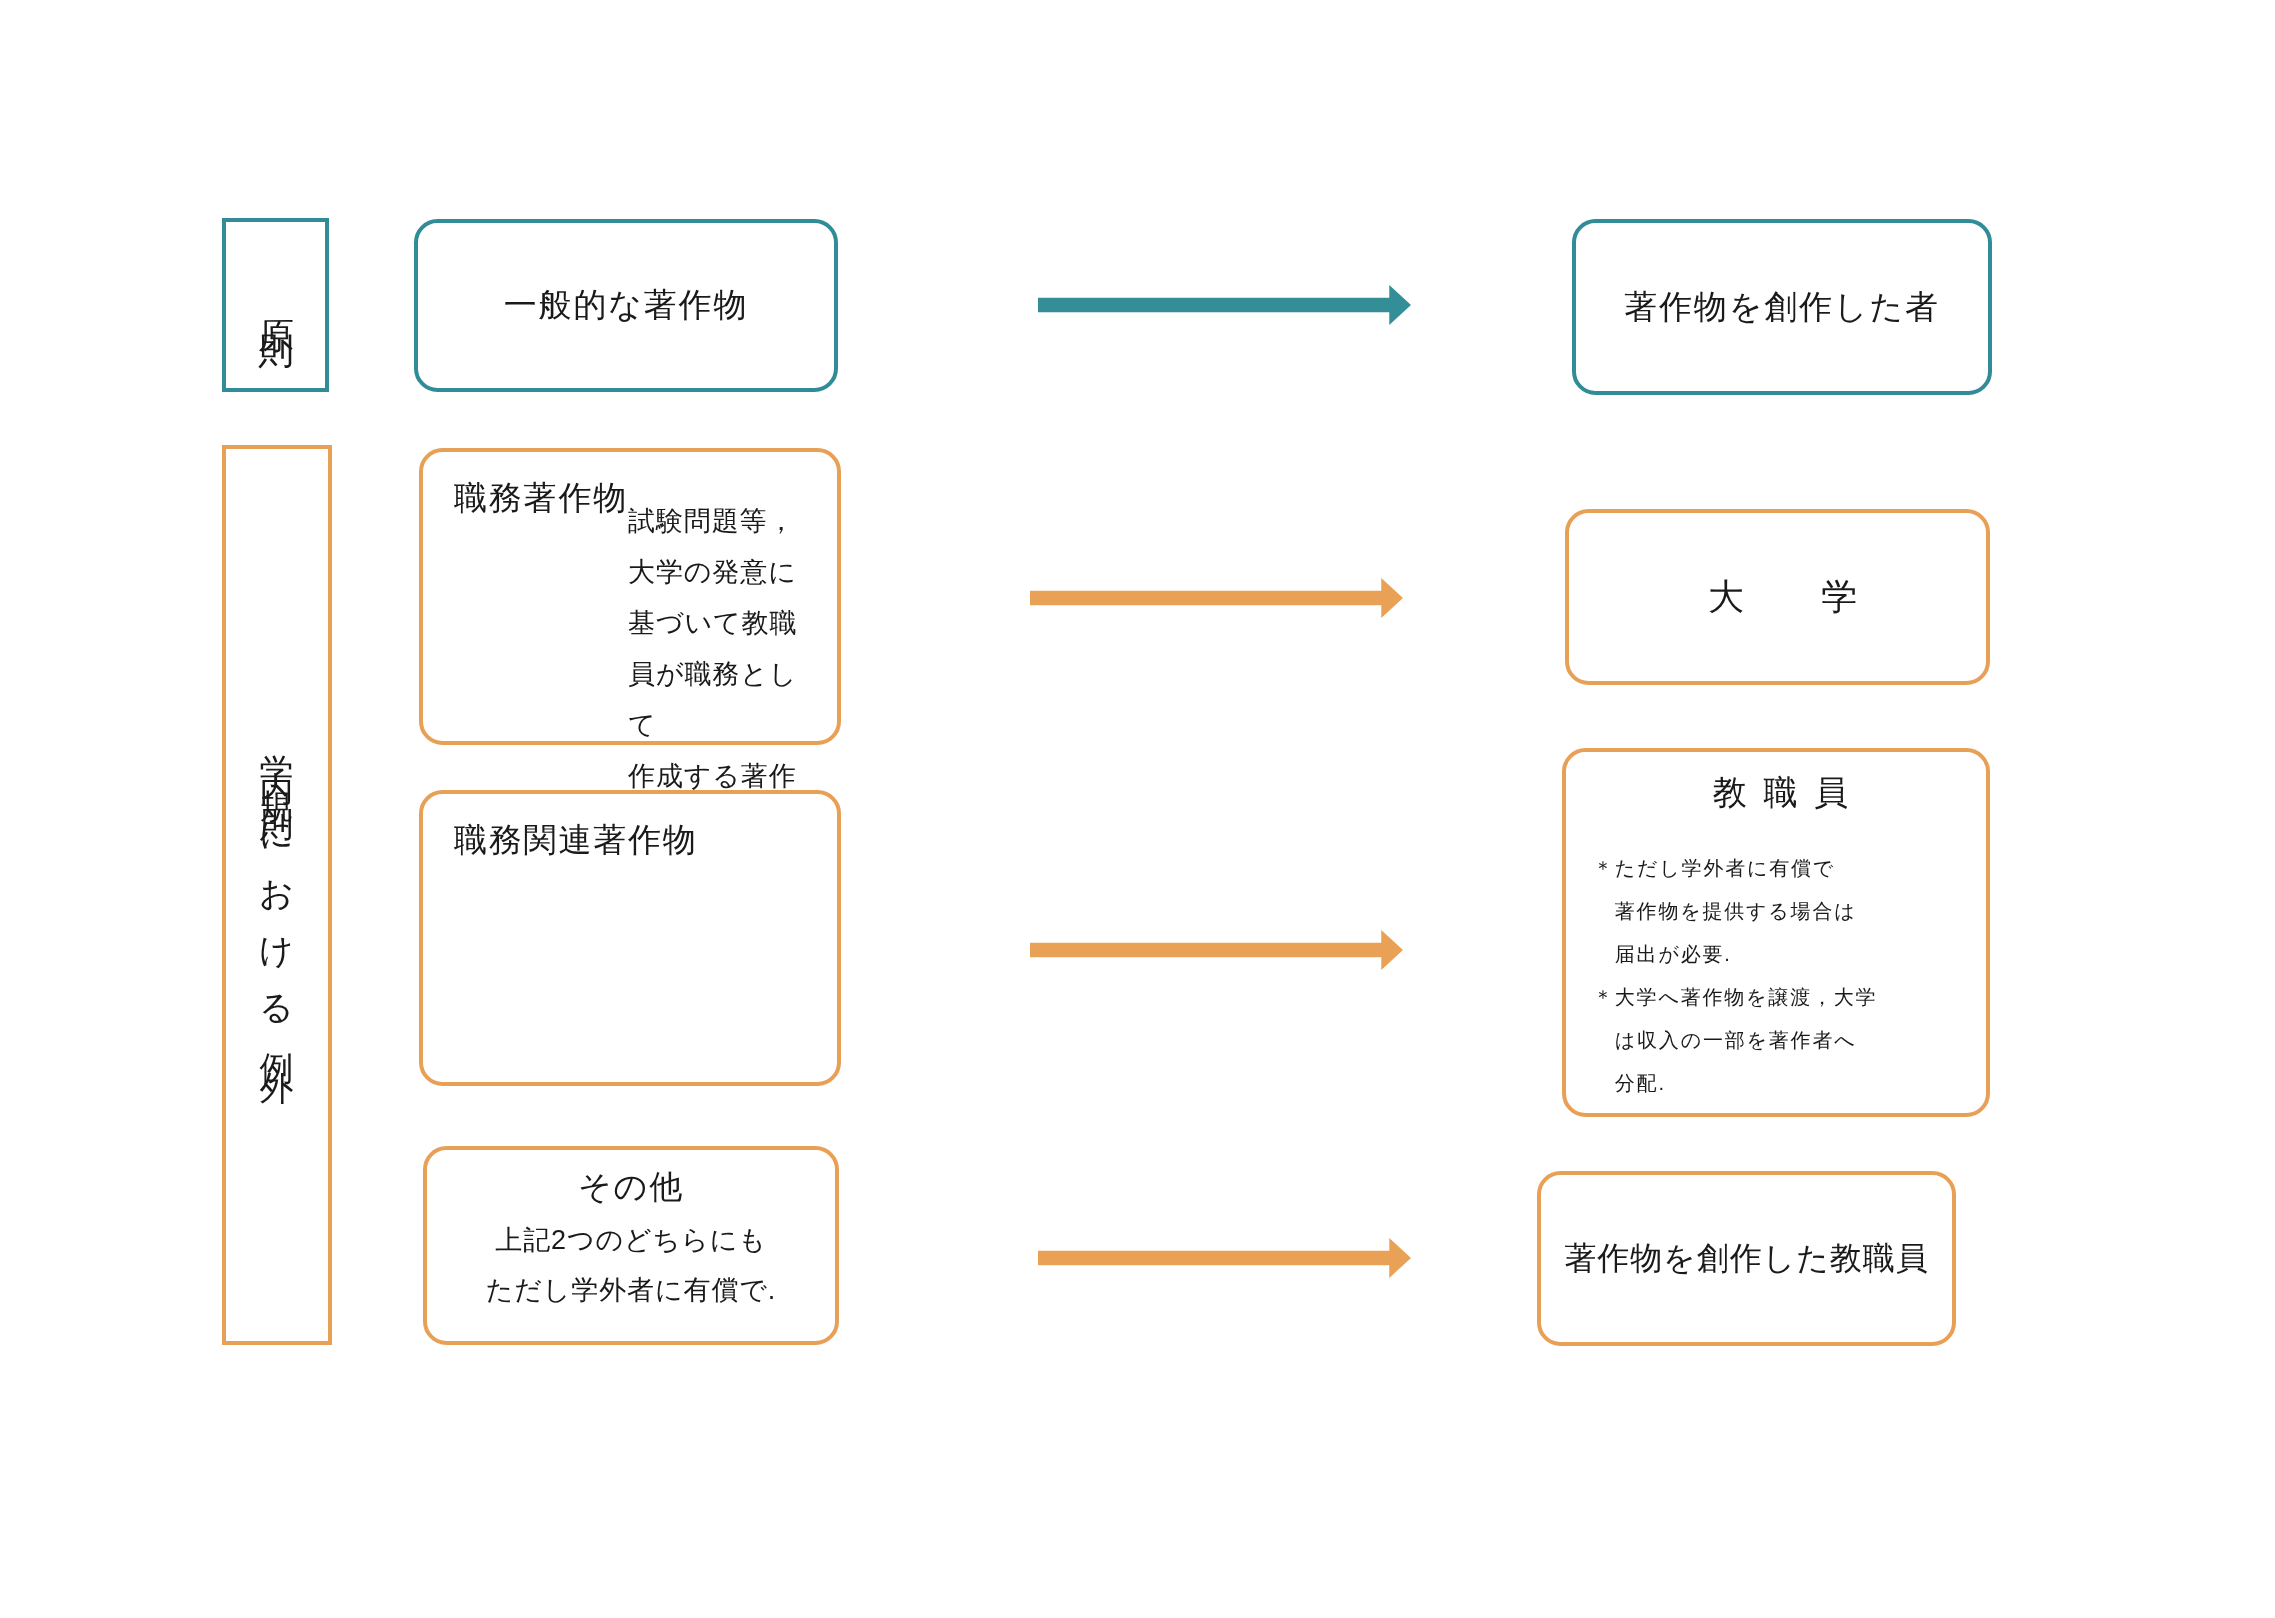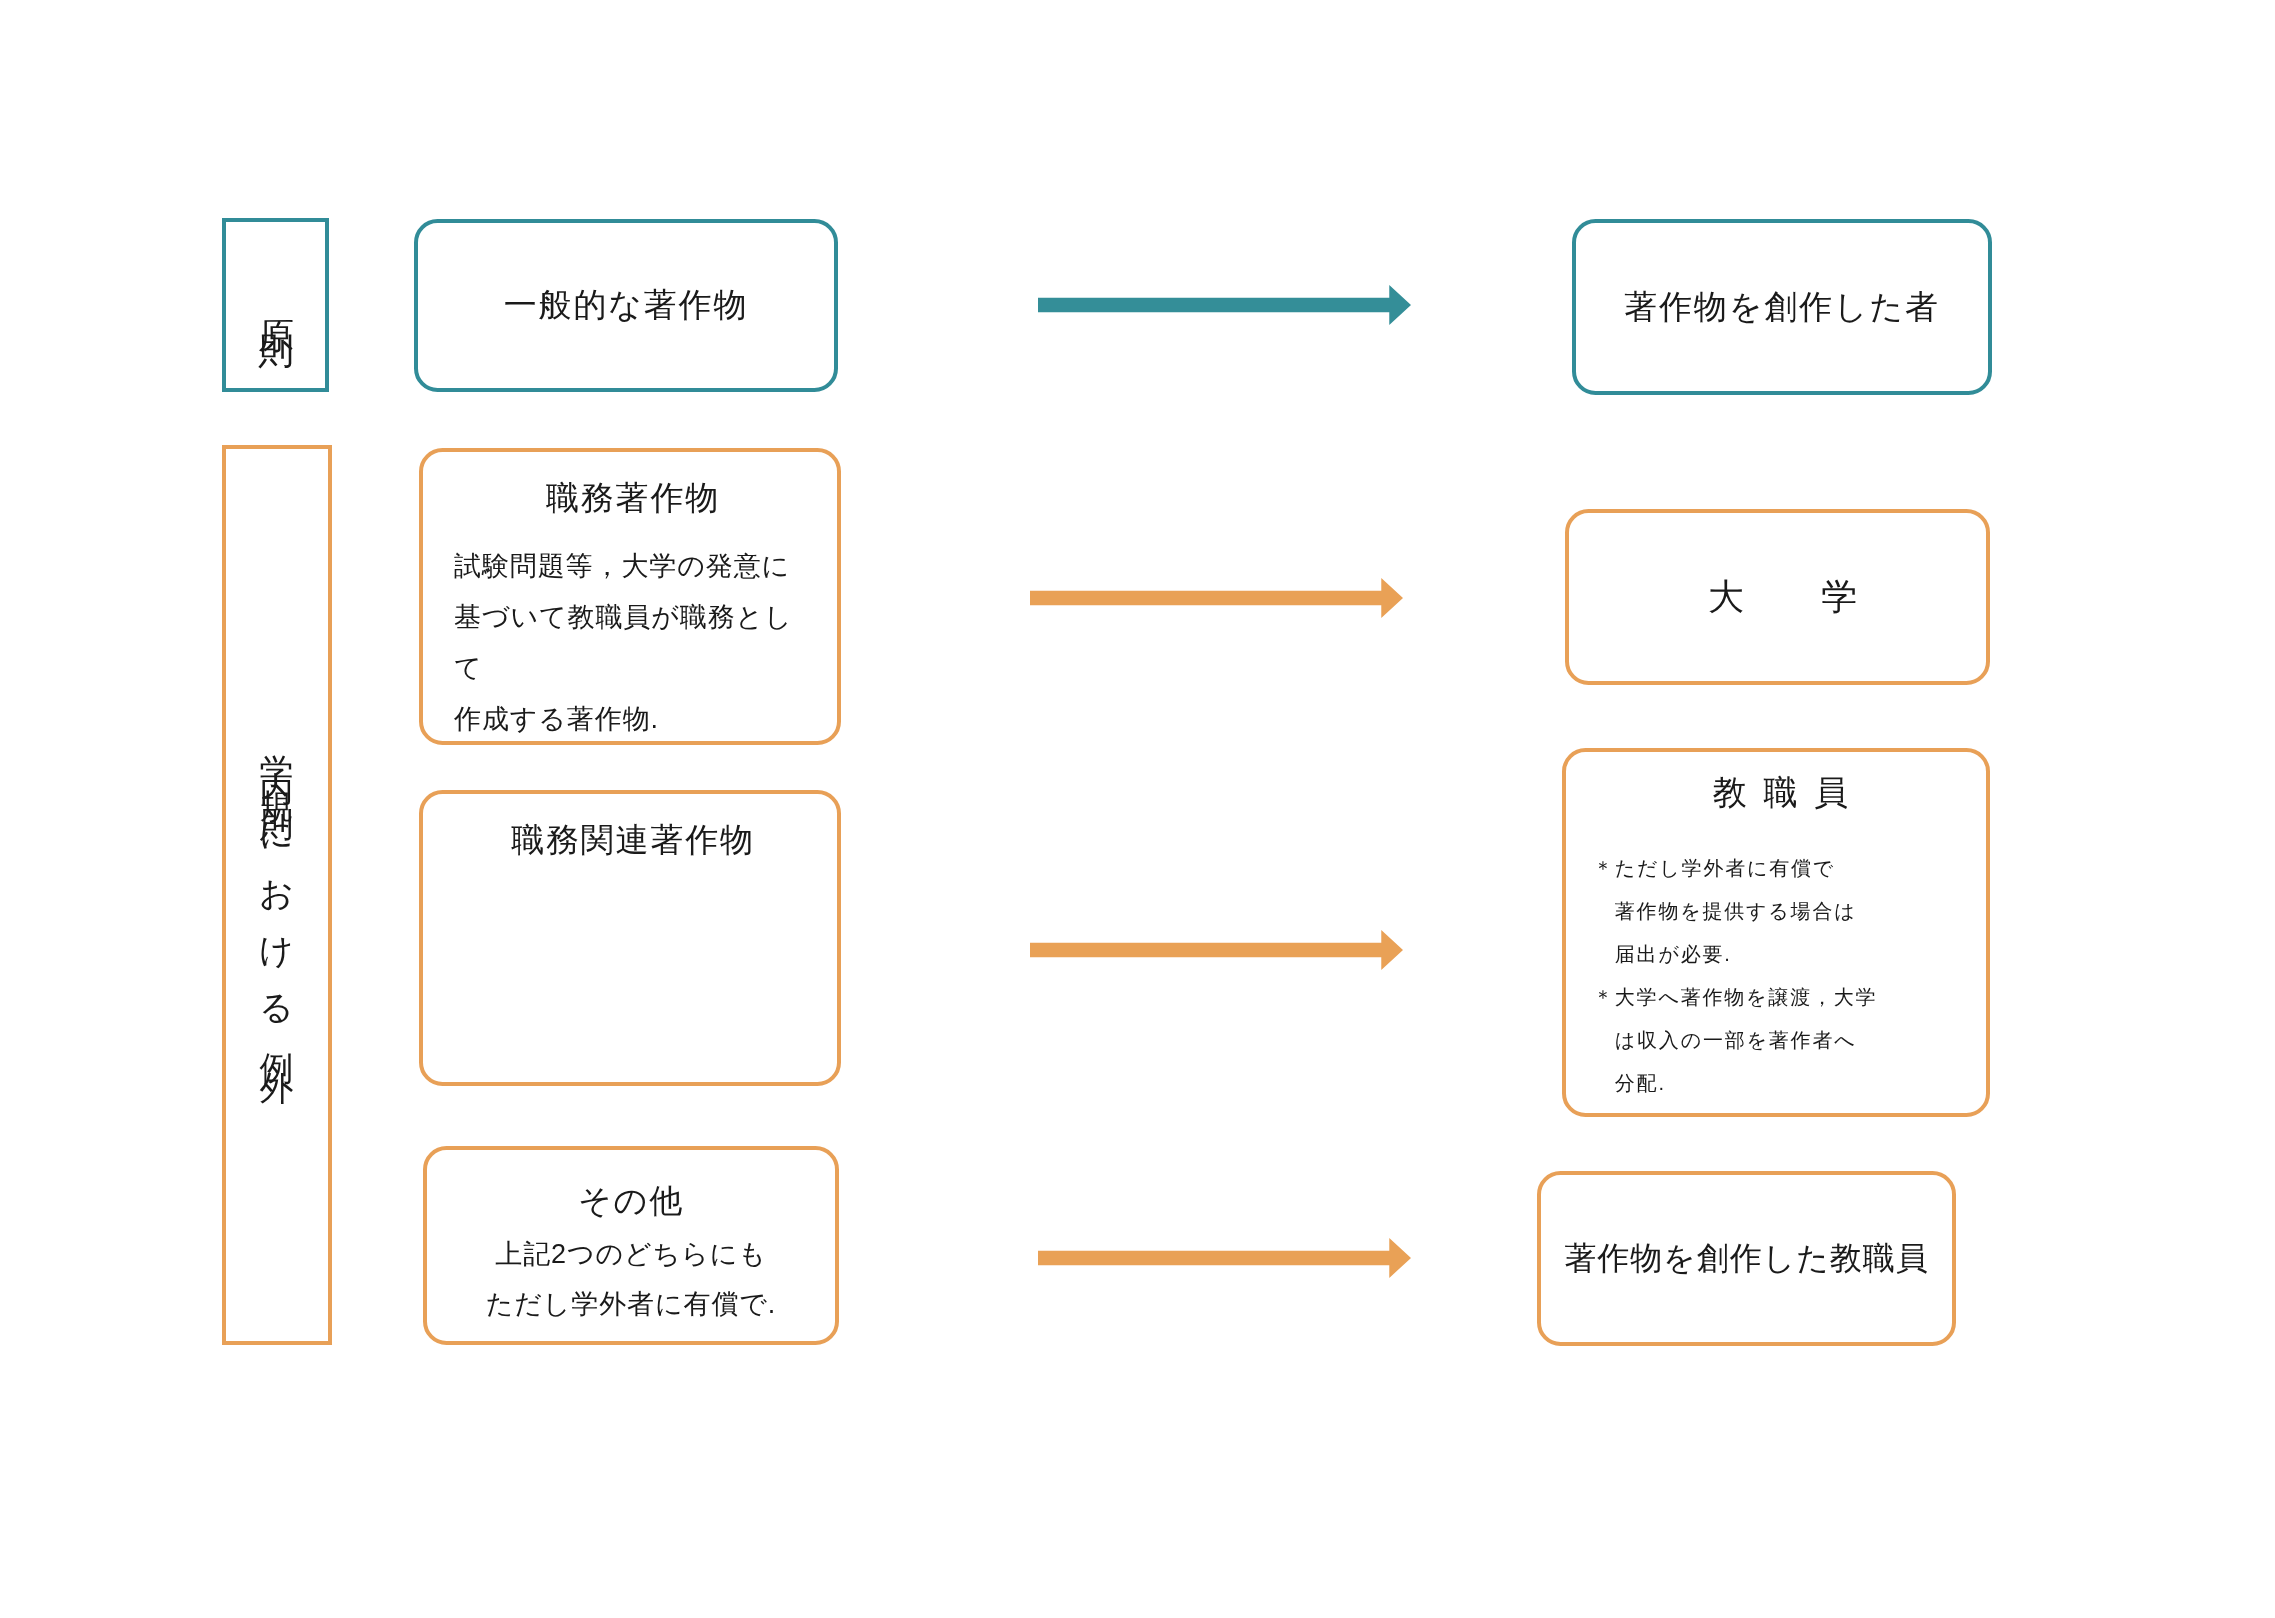--- a/index.html
+++ b/index.html
@@ -33,38 +33,38 @@
   .vtext{
     writing-mode:vertical-rl;
     text-orientation:upright;
   }
   .row-label-text{font-size:36px;letter-spacing:14.5px;}
   .col-label-text{font-size:34px;letter-spacing:18px;}
   .plain-title{font-size:33px;letter-spacing:1.8px;text-align:center;}
   .big-title{font-size:36px;letter-spacing:1.8px;text-align:center;}
   .mid-title{font-size:32px;letter-spacing:0.9px;text-align:center;}
   .src-box{
-    flex-direction:column;
+    flex-direction:row;
     align-items:stretch;
     justify-content:flex-start;
     padding:23.5px 25px 0 31px;
   }
   .src-title{font-size:33px;letter-spacing:1.8px;text-align:center;flex:0 0 auto;}
   .src-body{
     margin-top:20px;
     font-size:27px;
     line-height:51px;
     letter-spacing:0.9px;
     white-space:pre-line;
   }
   .center-col{
     flex-direction:column;
     align-items:center;
     justify-content:flex-start;
-    padding-top:29px;
+    padding-top:15px;
   }
   .center-lines{
     margin-top:5.4px;
     font-size:27px;
     line-height:50px;
     letter-spacing:0.9px;
     text-align:center;
     white-space:pre-line;
   }
   .staff-box{

